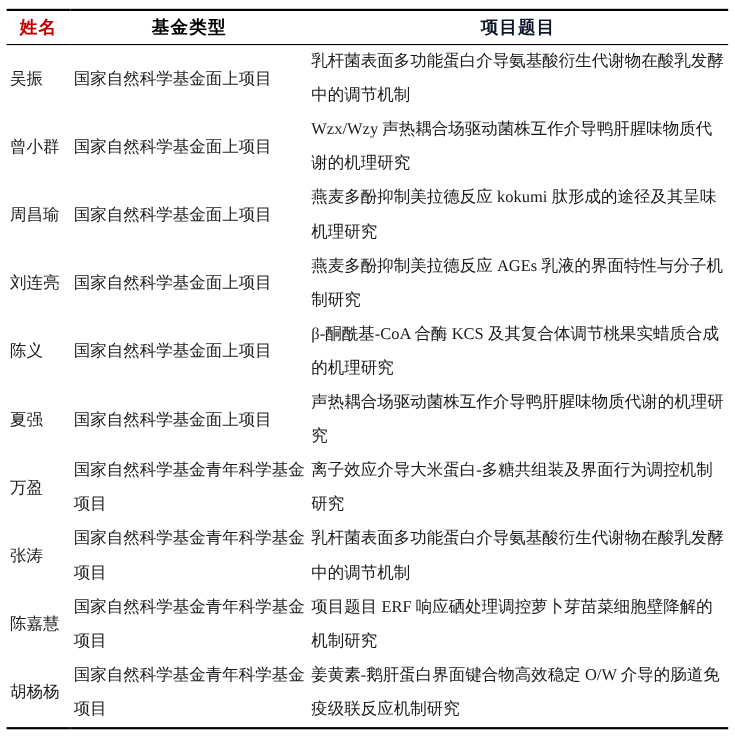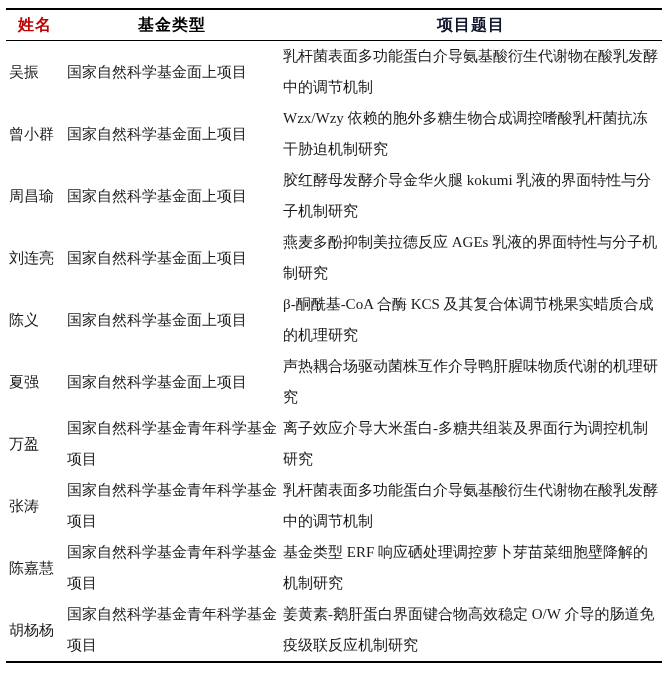--- a/index.html
+++ b/index.html
@@ -66,26 +66,26 @@
     </thead>
     <tbody>
       <tr>
         <td>吴振</td>
         <td>国家自然科学基金面上项目</td>
         <td>乳杆菌表面多功能蛋白介导氨基酸衍生代谢物在酸乳发酵中的调节机制</td>
       </tr>
       <tr>
         <td>曾小群</td>
         <td>国家自然科学基金面上项目</td>
-        <td>Wzx/Wzy 依赖的胞外多糖生物合成调控嗜酸乳杆菌抗冻干胁迫机制研究</td>
+        <td>Wzx/Wzy 声热耦合场驱动菌株互作介导鸭肝腥味物质代谢的机理研究</td>
       </tr>
       <tr>
         <td>周昌瑜</td>
         <td>国家自然科学基金面上项目</td>
-        <td>胶红酵母发酵介导金华火腿 kokumi 乳液的界面特性与分子机制研究</td>
+        <td>燕麦多酚抑制美拉德反应 kokumi 肽形成的途径及其呈味机理研究</td>
       </tr>
       <tr>
         <td>刘连亮</td>
         <td>国家自然科学基金面上项目</td>
         <td>燕麦多酚抑制美拉德反应 AGEs 乳液的界面特性与分子机制研究</td>
       </tr>
       <tr>
         <td>陈义</td>
         <td>国家自然科学基金面上项目</td>
         <td>β-酮酰基-CoA 合酶 KCS 及其复合体调节桃果实蜡质合成的机理研究</td>
@@ -101,21 +101,21 @@
         <td>离子效应介导大米蛋白-多糖共组装及界面行为调控机制研究</td>
       </tr>
       <tr>
         <td>张涛</td>
         <td>国家自然科学基金青年科学基金项目</td>
         <td>乳杆菌表面多功能蛋白介导氨基酸衍生代谢物在酸乳发酵中的调节机制</td>
       </tr>
       <tr>
         <td>陈嘉慧</td>
         <td>国家自然科学基金青年科学基金项目</td>
-        <td>基金类型 ERF 响应硒处理调控萝卜芽苗菜细胞壁降解的机制研究</td>
+        <td>项目题目 ERF 响应硒处理调控萝卜芽苗菜细胞壁降解的机制研究</td>
       </tr>
       <tr>
         <td>胡杨杨</td>
         <td>国家自然科学基金青年科学基金项目</td>
         <td>姜黄素-鹅肝蛋白界面键合物高效稳定 O/W 介导的肠道免疫级联反应机制研究</td>
       </tr>
     </tbody>
   </table>
 </div>
 

